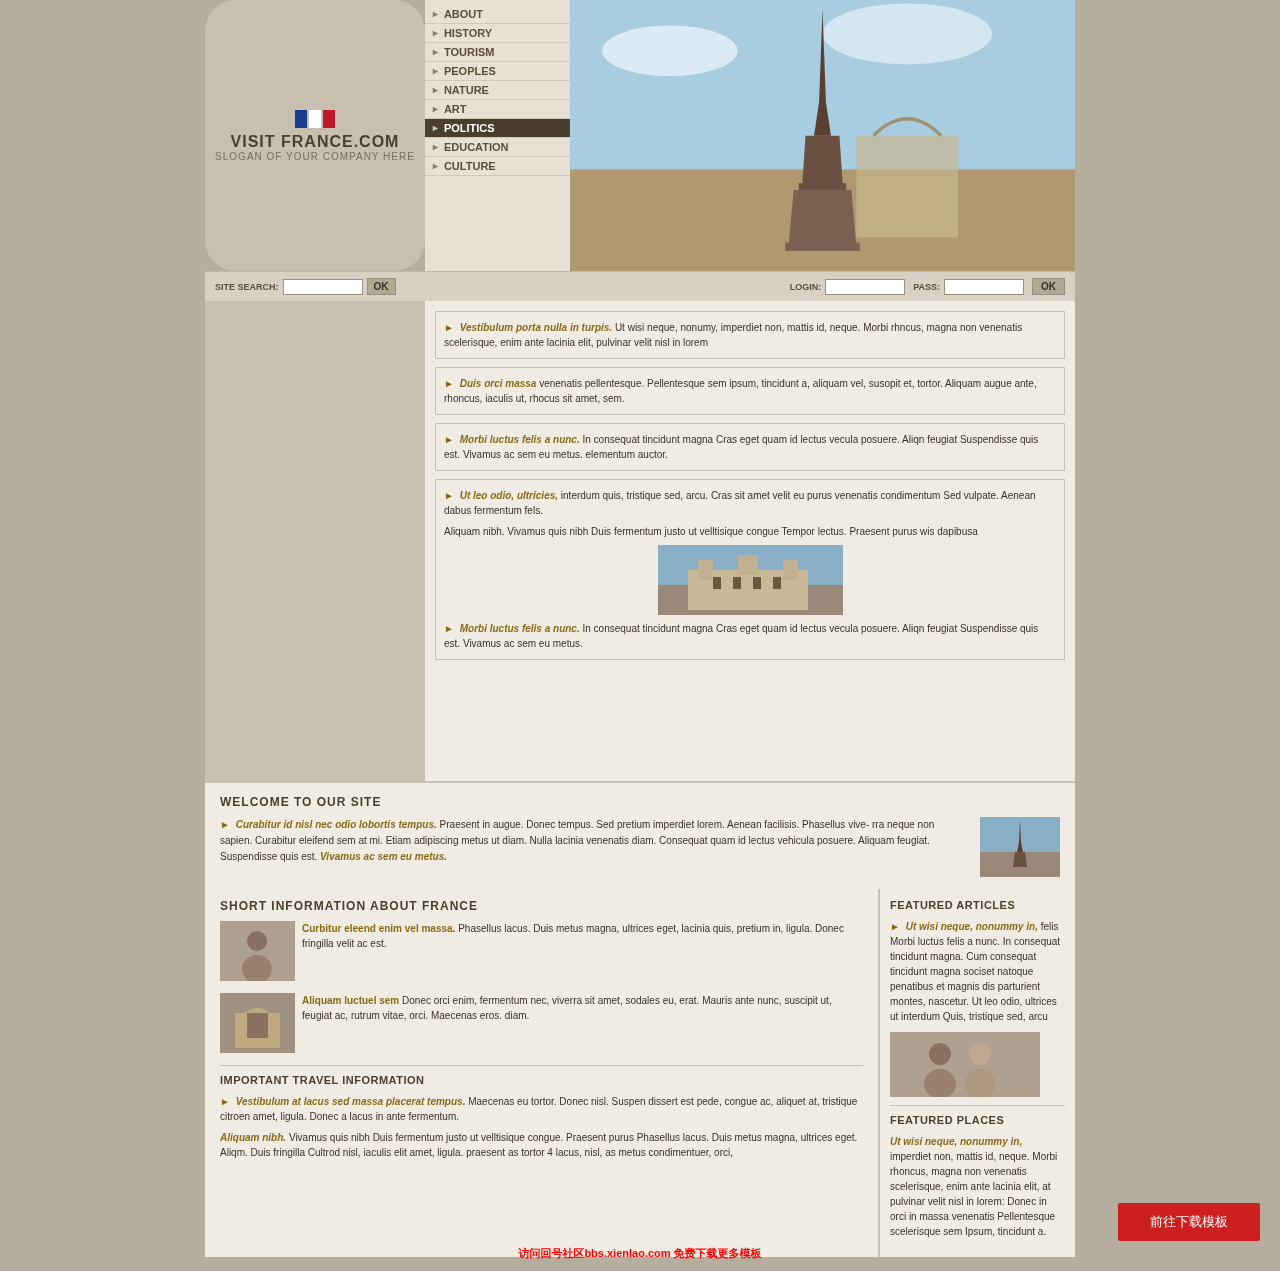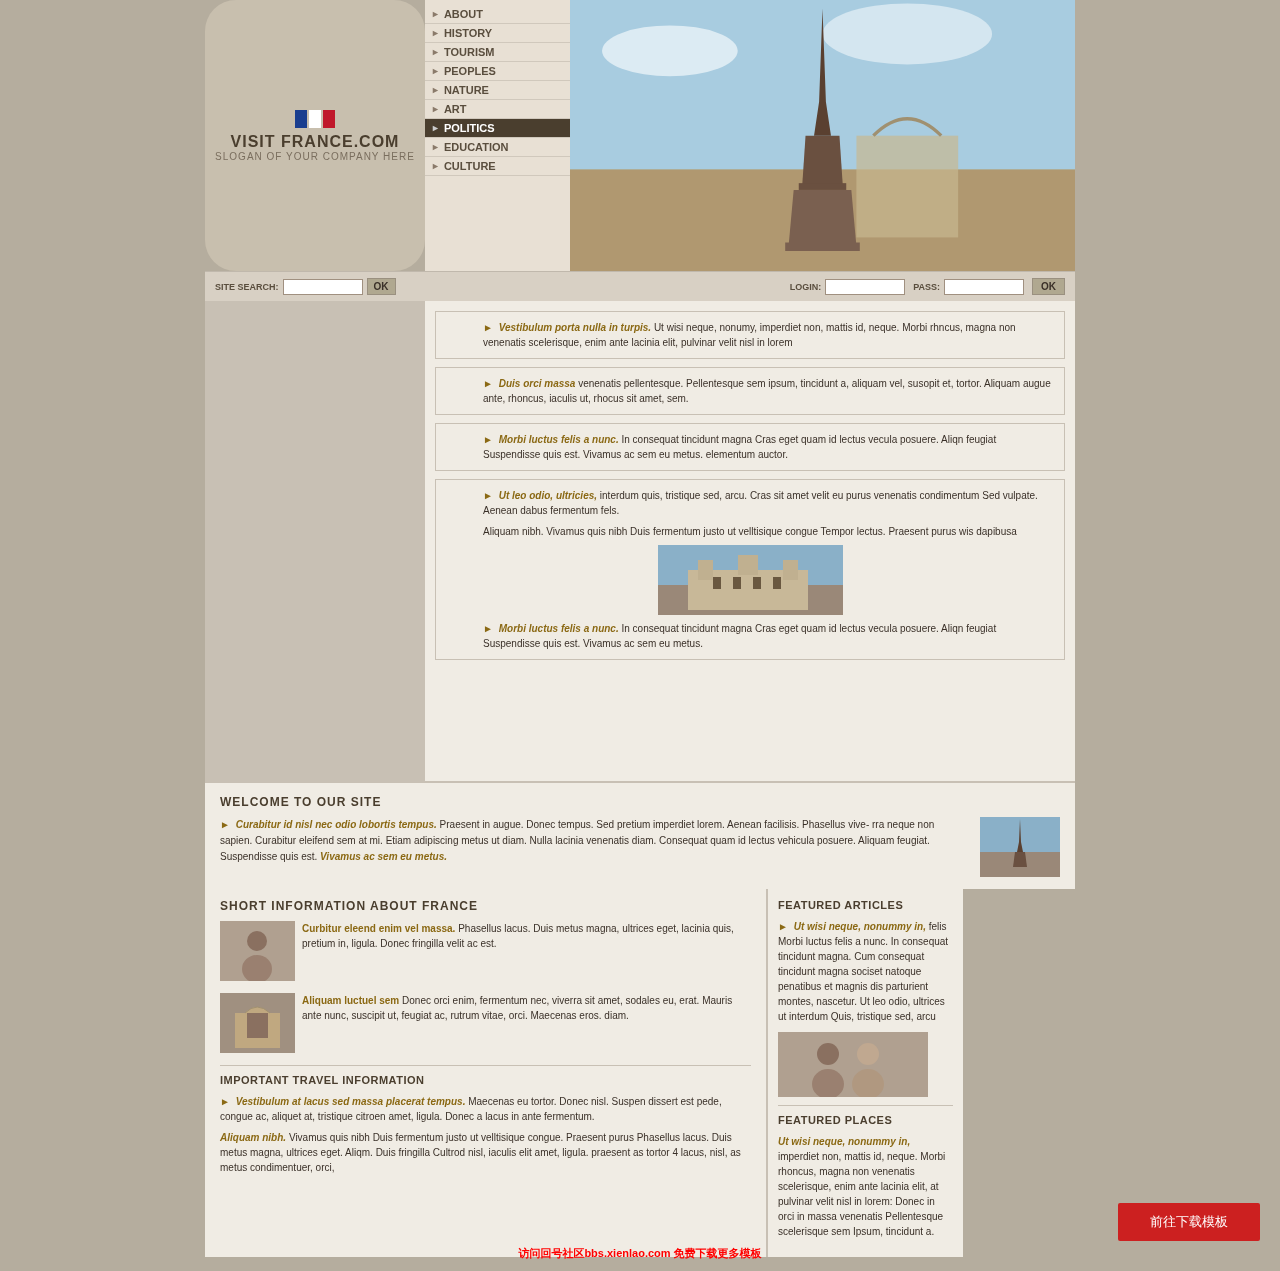--- a/index.html
+++ b/index.html
@@ -216,21 +216,20 @@
       border: 1px solid #c8c0b4;
       background-color: #f0ece4;
       padding: 8px;
       margin-bottom: 8px;
     }
 
     .article-text {
       font-size: 10px;
       line-height: 1.5;
       color: #3a3028;
-      margin-left: 39px;
     }
 
     .article-link {
       color: #8b6914;
       font-weight: bold;
       font-style: italic;
       text-decoration: none;
     }
 
     .article-arrow {
@@ -278,21 +277,21 @@
     .welcome-image {
       width: 80px;
       height: 60px;
       background: linear-gradient(135deg, #87ceeb 20%, #6a9ec8 50%, #8a7060 80%);
       flex-shrink: 0;
     }
 
     
     .three-col-section {
       display: flex;
-      width: 758px;
+      width: 870px;
       gap: 0;
     }
 
     .col-main {
       flex: 1;
       background-color: #f0ece4;
       padding: 10px 15px;
       border-right: 2px solid #c8c0b4;
     }
 

